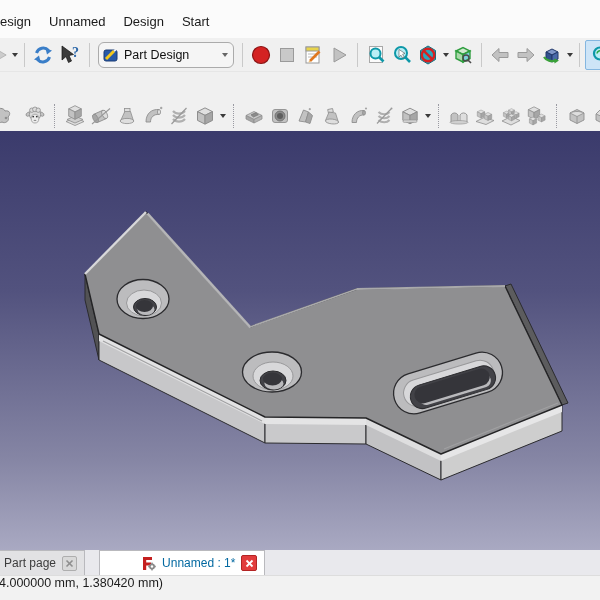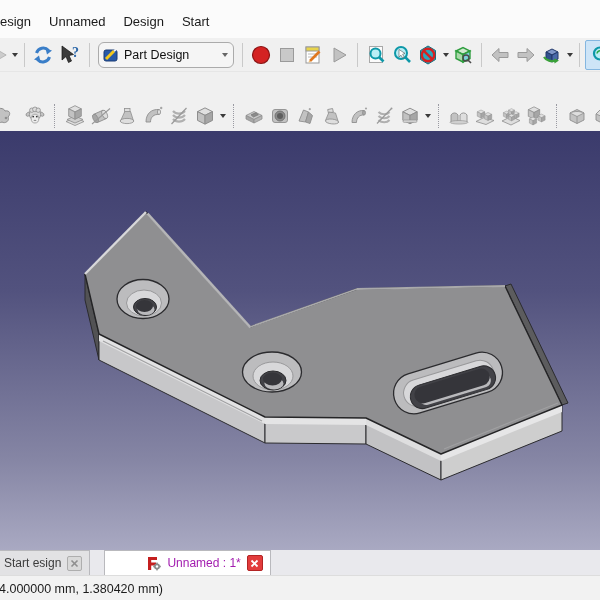--- a/index.html
+++ b/index.html
@@ -27,27 +27,27 @@
   .combo .caret::after{border-top-color:#666;}
   .combo-label{flex:1;}
   
   .viewport{position:absolute;top:131px;left:0;width:600px;height:419px;
             background:linear-gradient(180deg,#3b3b6c 0%,#52527e 38%,#8585a4 78%,#a9a9c2 100%);}
   
   .tabbar{position:absolute;top:550px;left:0;right:0;height:25px;background:#e9e9ed;display:flex;align-items:stretch;}
   .tab{display:flex;align-items:center;gap:6px;font-size:12px;padding:0 7px;border:1px solid #b9b9bd;
        border-bottom:none;cursor:default;flex:0 0 auto;}
   .tab.inactive{background:#e2e2e4;color:#3c3c3c;margin-left:-4px;}
-  .tab.active{background:#ffffff;color:#a21caf;margin-left:14px;padding-left:40px;}
+  .tab.active{background:#ffffff;color:#0369a1;margin-left:14px;padding-left:40px;}
   .closebox{width:13px;height:13px;border-radius:2px;display:flex;align-items:center;justify-content:center;}
   .closebox.gray{background:#d9d9d9;border:1px solid #aeaeae;}
   .closebox.red{width:14px;height:14px;background:#e23c3c;border:1px solid #b32424;}
   
   .statusbar{position:absolute;top:575px;left:0;right:0;height:25px;background:#f2f2f2;
-             border-top:1px solid #dddddd;font-size:12.5px;color:#1c1c1c;display:flex;align-items:center;}
+             border-top:1px solid #dddddd;font-size:12.5px;color:#1c1c1c;display:flex;align-items:flex-start;}
   .status-text{margin-left:-1px;}
   .hiddefs{position:absolute;width:0;height:0;overflow:hidden;}
 </style>
 </head>
 <body>
 
 <svg class="hiddefs" aria-hidden="true">
   <defs>
     <g id="gcube">
       <polygon points="-6,-3.5 0,-6.5 6,-3.5 0,-0.5" fill="#e0e0e0" stroke="#8e8e8e" stroke-width="0.8"></polygon>
@@ -406,21 +406,21 @@
           <rect x="407.5" y="245.5" width="88" height="24" rx="12" fill="#424247" stroke="#2b2b2e" stroke-width="1"></rect>
           <rect x="416" y="254" width="74" height="13" rx="6.5" fill="#b9b9bc"></rect>
           <rect x="412" y="247.5" width="78" height="17" rx="8.5" fill="#35353a"></rect>
         </g>
       </g>
     </svg>
   </div>
 
   <div class="tabbar">
     <div class="tab inactive">
-      <span>Start esign</span>
+      <span>Part page</span>
       <span class="closebox gray">
         <svg width="9" height="9" viewBox="0 0 9 9">
           <line x1="1.5" y1="1.5" x2="7.5" y2="7.5" stroke="#8e8e8e" stroke-width="1.6"></line>
           <line x1="7.5" y1="1.5" x2="1.5" y2="7.5" stroke="#8e8e8e" stroke-width="1.6"></line>
         </svg>
       </span>
     </div>
     <div class="tab active">
       <svg width="16" height="16" viewBox="0 0 16 16">
         <path d="M3,2 L12,2 L12,5 L6.2,5 L6.2,7.5 L11,7.5 L11,10.5 L6.2,10.5 L6.2,15 L3,15 Z" fill="#c41f1f"></path>

